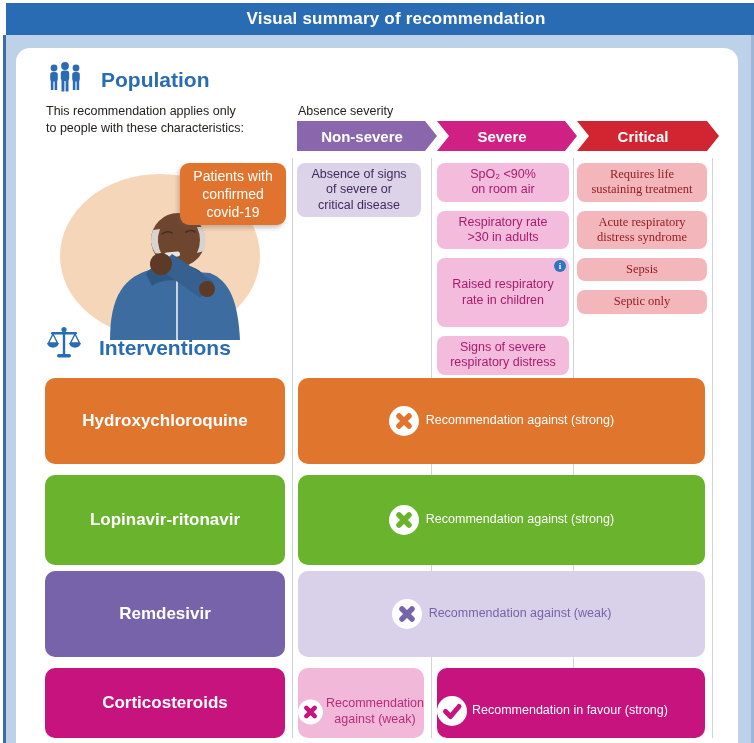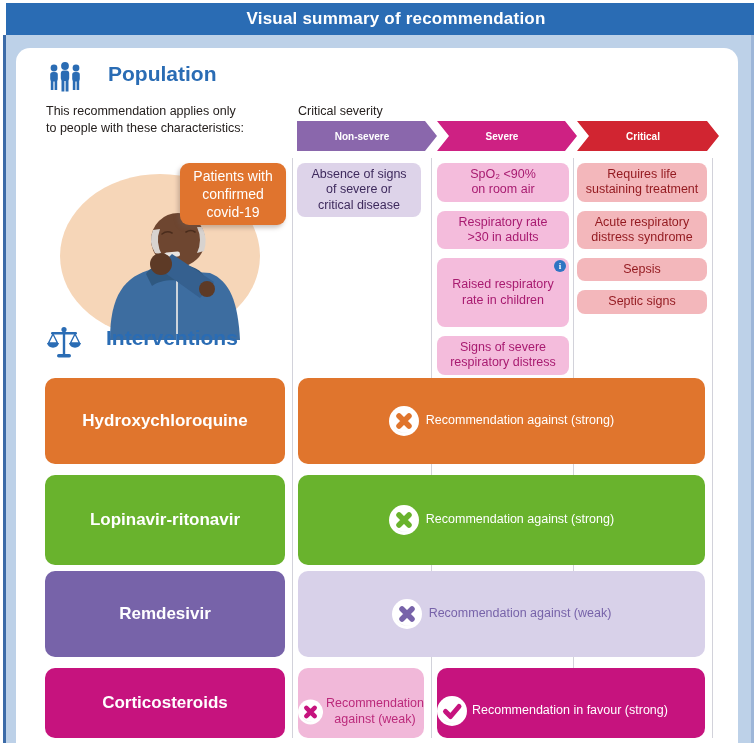--- a/index.html
+++ b/index.html
@@ -11,46 +11,46 @@
               display:flex; align-items:center; justify-content:center;padding-left:32px; }
   .titlebar span { color:#ffffff; font-size:17px; font-weight:600; letter-spacing:.2px; }
 
   .panel { position:absolute; left:6px; top:35px; width:745px; height:708px; background:#bdd1e8; }
   .edge-left { position:absolute; left:3px; top:35px; width:3px; height:708px; background:#3c6ba8; }
   .edge-right { position:absolute; left:751px; top:35px; width:3px; height:708px; background:#9db6d8; }
 
   .card { position:absolute; left:16px; top:48px; width:722px; height:695px; background:#ffffff;
           border-radius:14px 14px 0 0; }
 
-  .sec-heading { position:absolute; display:flex; align-items:flex-start; gap:24px; color:#2a6cb4; }
+  .sec-heading { position:absolute; display:flex; align-items:flex-end; gap:17px; color:#2a6cb4; }
   .sec-heading .txt { font-size:21px; font-weight:bold; }
 
   .description { position:absolute; left:30px; top:55px; font-size:12.5px; line-height:1.32; color:#26211f; }
   .pre { white-space:pre-line; }
 
   .ds-label { position:absolute; left:282px; top:56px; font-size:12.5px; color:#26211f; }
 
   .arrow { position:absolute; top:73px; height:30px; display:flex; align-items:center; justify-content:center;
-           color:#fff; font-size:10px; font-weight:600; padding-right:10px; }
+           color:#fff; font-size:15px; font-weight:600; padding-right:10px; }
   .arrow.first { clip-path:polygon(0 0, calc(100% - 12px) 0, 100% 50%, calc(100% - 12px) 100%, 0 100%); }
   .arrow.next  { clip-path:polygon(0 0, calc(100% - 12px) 0, 100% 50%, calc(100% - 12px) 100%, 0 100%, 12px 50%); }
   .arrow.a1 { left:281px; width:140px; background:#8a67ac; }
   .arrow.a2 { left:421px; width:140px; background:#ce2183; }
   .arrow.a3 { left:561px; width:142px; background:#d12531; }
 
   .vline { position:absolute; top:110px; width:1px; height:580px; background:#d2d2da; }
 
   .crit { border-radius:8px; font-size:12.5px; line-height:1.22; text-align:center;
           padding:4px 4px; white-space:pre-line; }
   .crit.ns { background:#ddd3e9; color:#3e2a5d; }
   .crit.sv { background:#f4bcdc; color:#a81b70; position:relative; }
   .crit.cr { background:#f3b7bb; color:#93191f; }
   .col-ns { position:absolute; left:281px; top:115px; width:124px; }
   .col-sv { position:absolute; left:421px; top:115px; width:132px; display:flex; flex-direction:column; gap:9px; }
-  .col-cr { position:absolute; left:561px; top:115px; width:130px; display:flex; flex-direction:column; gap:9px; }
+  .col-cr { position:absolute; left:561px; top:115px; width:130px; display:flex; flex-direction:column; gap:9px;font-family:Liberation Serif, serif; }
 
   .info-dot { position:absolute; top:2px; right:3px; width:12px; height:12px; border-radius:50%;
               background:#2e75c3; color:#fff; font-size:9px; font-weight:bold; line-height:12px;
               text-align:center; font-family:"Liberation Serif", serif; cursor:pointer; }
 
   .illustration { position:absolute; left:42px; top:122px; width:204px; height:170px; }
   .badge { position:absolute; left:164px; top:115px; width:106px; height:62px; background:#e0742e;
            border-radius:9px; color:#fff; font-size:14px; line-height:1.3; text-align:center;
            display:flex; align-items:center; justify-content:center; white-space:pre-line;
            box-shadow:-2px 3px 4px rgba(110,90,80,.35); }
@@ -104,21 +104,21 @@
           <rect x="26.8" y="18" width="2.6" height="10"></rect>
           <rect x="30.6" y="18" width="2.6" height="10"></rect>
         </g>
       </svg>
       <span class="txt">Population</span>
     </div>
 
     <p class="description pre">This recommendation applies only
 to people with these characteristics:</p>
 
-    <div class="ds-label">Critical severity</div>
+    <div class="ds-label">Absence severity</div>
 
     <div class="arrow first a1">
       <span>Non-severe</span>
     </div>
     <div class="arrow next a3">
       <span>Critical</span>
     </div>
     <div class="arrow next a2">
       <span>Severe</span>
     </div>
@@ -147,21 +147,21 @@
       <div class="crit sv">Signs of severe
 respiratory distress</div>
     </div>
 
     <div class="col-cr">
       <div class="crit cr">Requires life
 sustaining treatment</div>
       <div class="crit cr">Acute respiratory
 distress syndrome</div>
       <div class="crit cr">Sepsis</div>
-      <div class="crit cr">Septic signs</div>
+      <div class="crit cr">Septic only</div>
     </div>
 
     <svg class="illustration" viewBox="0 0 204 170">
       <ellipse cx="102" cy="86" rx="100" ry="82" fill="#f6d6b8"></ellipse>
       <path d="M52 170 C52 126 66 106 95 99 L152 103 C172 111 180 132 182 170 Z" fill="#3d6da0"></path>
       <path d="M88 104 C94 90 138 90 146 106 L140 118 C128 108 104 108 94 116 Z" fill="#2f5880"></path>
       <rect x="118" y="108" width="2" height="62" fill="#cdd4dc"></rect>
       <circle cx="120" cy="70" r="27" fill="#6e4630"></circle>
       <path d="M95 60 q-5 12 2 23 l7 2 q-7-13-2-26 Z" fill="#d8d3cf"></path>
       <path d="M144 57 q6 11 2 24 l-7 2 q6-13 0-26 Z" fill="#d8d3cf"></path>

